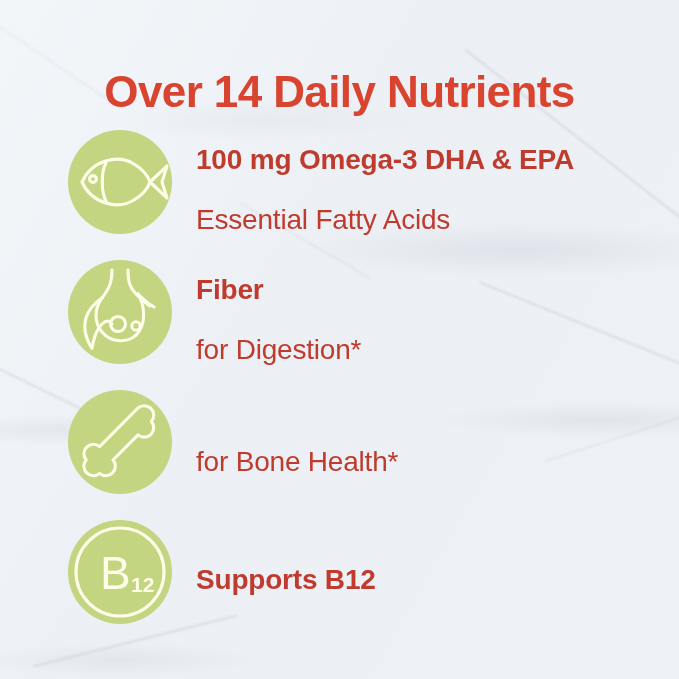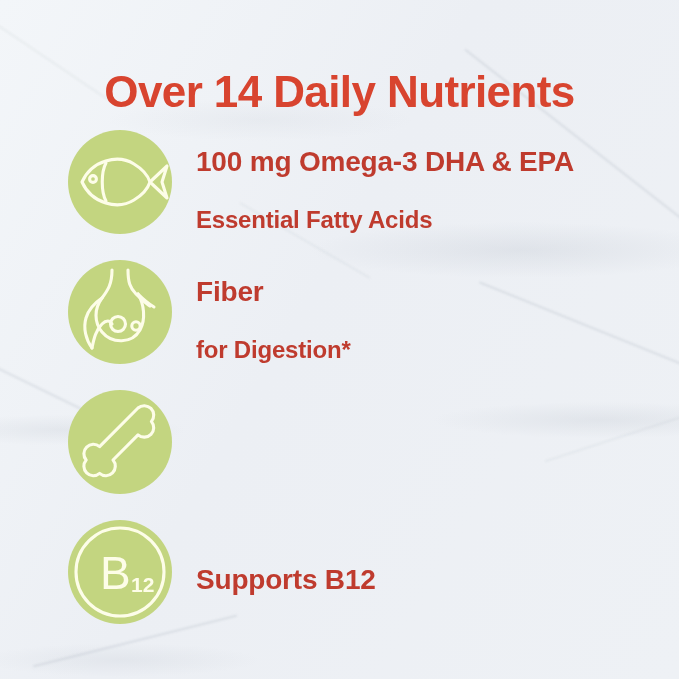--- a/index.html
+++ b/index.html
@@ -88,22 +88,22 @@
     line-height: 1.30;
   }
   .line-primary {
     font-size: 28px;
     font-weight: bold;
     color: #bf3b2e;
     letter-spacing: -0.2px;
     white-space: nowrap;
   }
   .line-secondary {
-    font-size: 24px;
-    font-weight: bold;
+    font-size: 28px;
+    font-weight: normal;
     color: #bf3b2e;
     letter-spacing: -0.2px;
     white-space: nowrap;
     margin-top: 24px;
   }
 
   .b12-letter {
     font-family: "Liberation Sans", sans-serif;
     font-size: 46px;
     fill: #fdfde8;
@@ -181,20 +181,21 @@
                      a 9.5 9.5 0 0 1 -13.4 13.4
                      L 45 70
                      a 9.5 9.5 0 0 1 -13.4 13.4
                      a 9.5 9.5 0 0 1 -13.4 -13.4
                      a 9.5 9.5 0 0 1 13.4 -13.4
                      Z"></path>
           </g>
         </svg>
       </div>
       <div class="row-text">
+        <div class="line-secondary">for Bone Health*</div>
       </div>
     </div>
 
     <div class="row">
       <div class="icon-badge">
         <svg viewBox="0 0 104 104" xmlns="http://www.w3.org/2000/svg" aria-hidden="true">
           <circle cx="52" cy="52" r="52" fill="#c3d580"></circle>
           <circle cx="52" cy="52" r="44" fill="none" stroke="#fdfde8" stroke-width="3.1"></circle>
           <text class="b12-letter" x="32" y="69">B</text>
           <text class="b12-sub" x="63" y="72">12</text>

